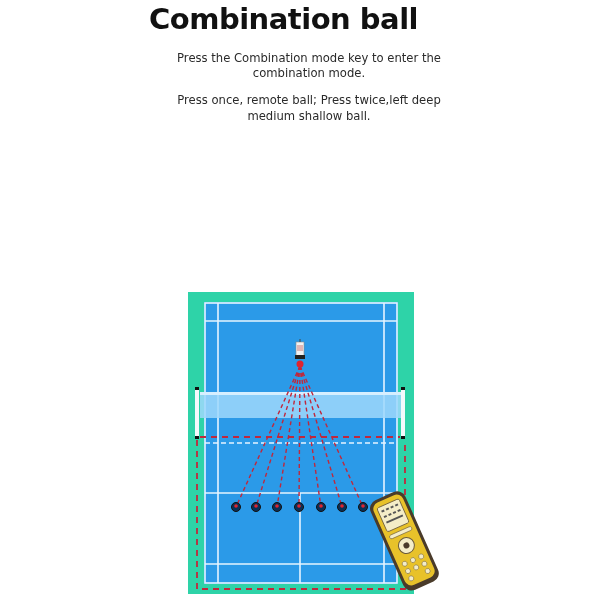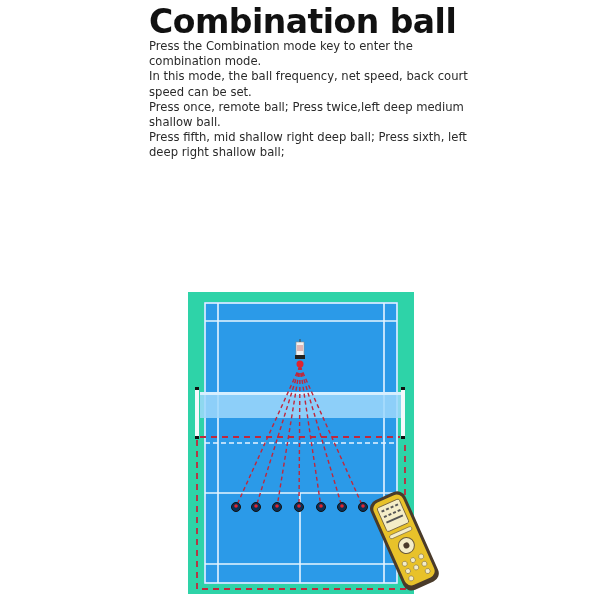--- a/index.html
+++ b/index.html
@@ -1,41 +1,39 @@
 <!DOCTYPE html>
 <html><head>
   <meta charset="utf-8">
   <style>
     html, body { margin: 0; padding: 0; background: #ffffff; }
     body { width: 600px; height: 600px; position: relative; overflow: hidden;
            font-family: "Liberation Sans", "DejaVu Sans", sans-serif; }
     .title {
       position: absolute; left: 149px; top: 2px;
       font-family: "DejaVu Sans", sans-serif; font-weight: bold;
-      font-size: 33px; color: #111; letter-spacing: -0.5px; white-space: nowrap;
+      font-size: 29px; color: #111; letter-spacing: -0.5px; white-space: nowrap;
     }
     .desc {
       position: absolute; left: 149px; top: 39px; width: 320px;
       font-family: "DejaVu Sans", sans-serif;
       font-size: 11.6px; line-height: 15.2px; color: #2a2a2a;
     }
-    .desc p { margin: 0; }
+    .desc p { margin: 12px; text-align: center; }
     .court-wrap { position: absolute; left: 0; top: 0; width: 600px; height: 600px; }
     svg { display: block; }
   </style>
 </head>
 <body>
 
 <div class="title">Combination ball</div>
 
 <div class="desc">
   <p>Press the Combination mode key to enter the combination mode.</p>
-  <p>In this mode, the ball frequency, net speed, back court speed can be set.</p>
   <p>Press once, remote ball; Press twice,left deep medium shallow ball.</p>
-  <p>Press fifth, mid shallow right deep ball; Press sixth, left deep right shallow ball;</p>
 </div>
 
 <div class="court-wrap">
   <svg width="600" height="600" viewBox="0 0 600 600" xmlns="http://www.w3.org/2000/svg">
 
     <rect x="188" y="292" width="226" height="302" fill="#2ed3a8"></rect>
 
     <rect x="204" y="302" width="194" height="282" fill="#2b9ae8"></rect>
 
     <g stroke="#e6f4ff" stroke-width="1.6" fill="none">

